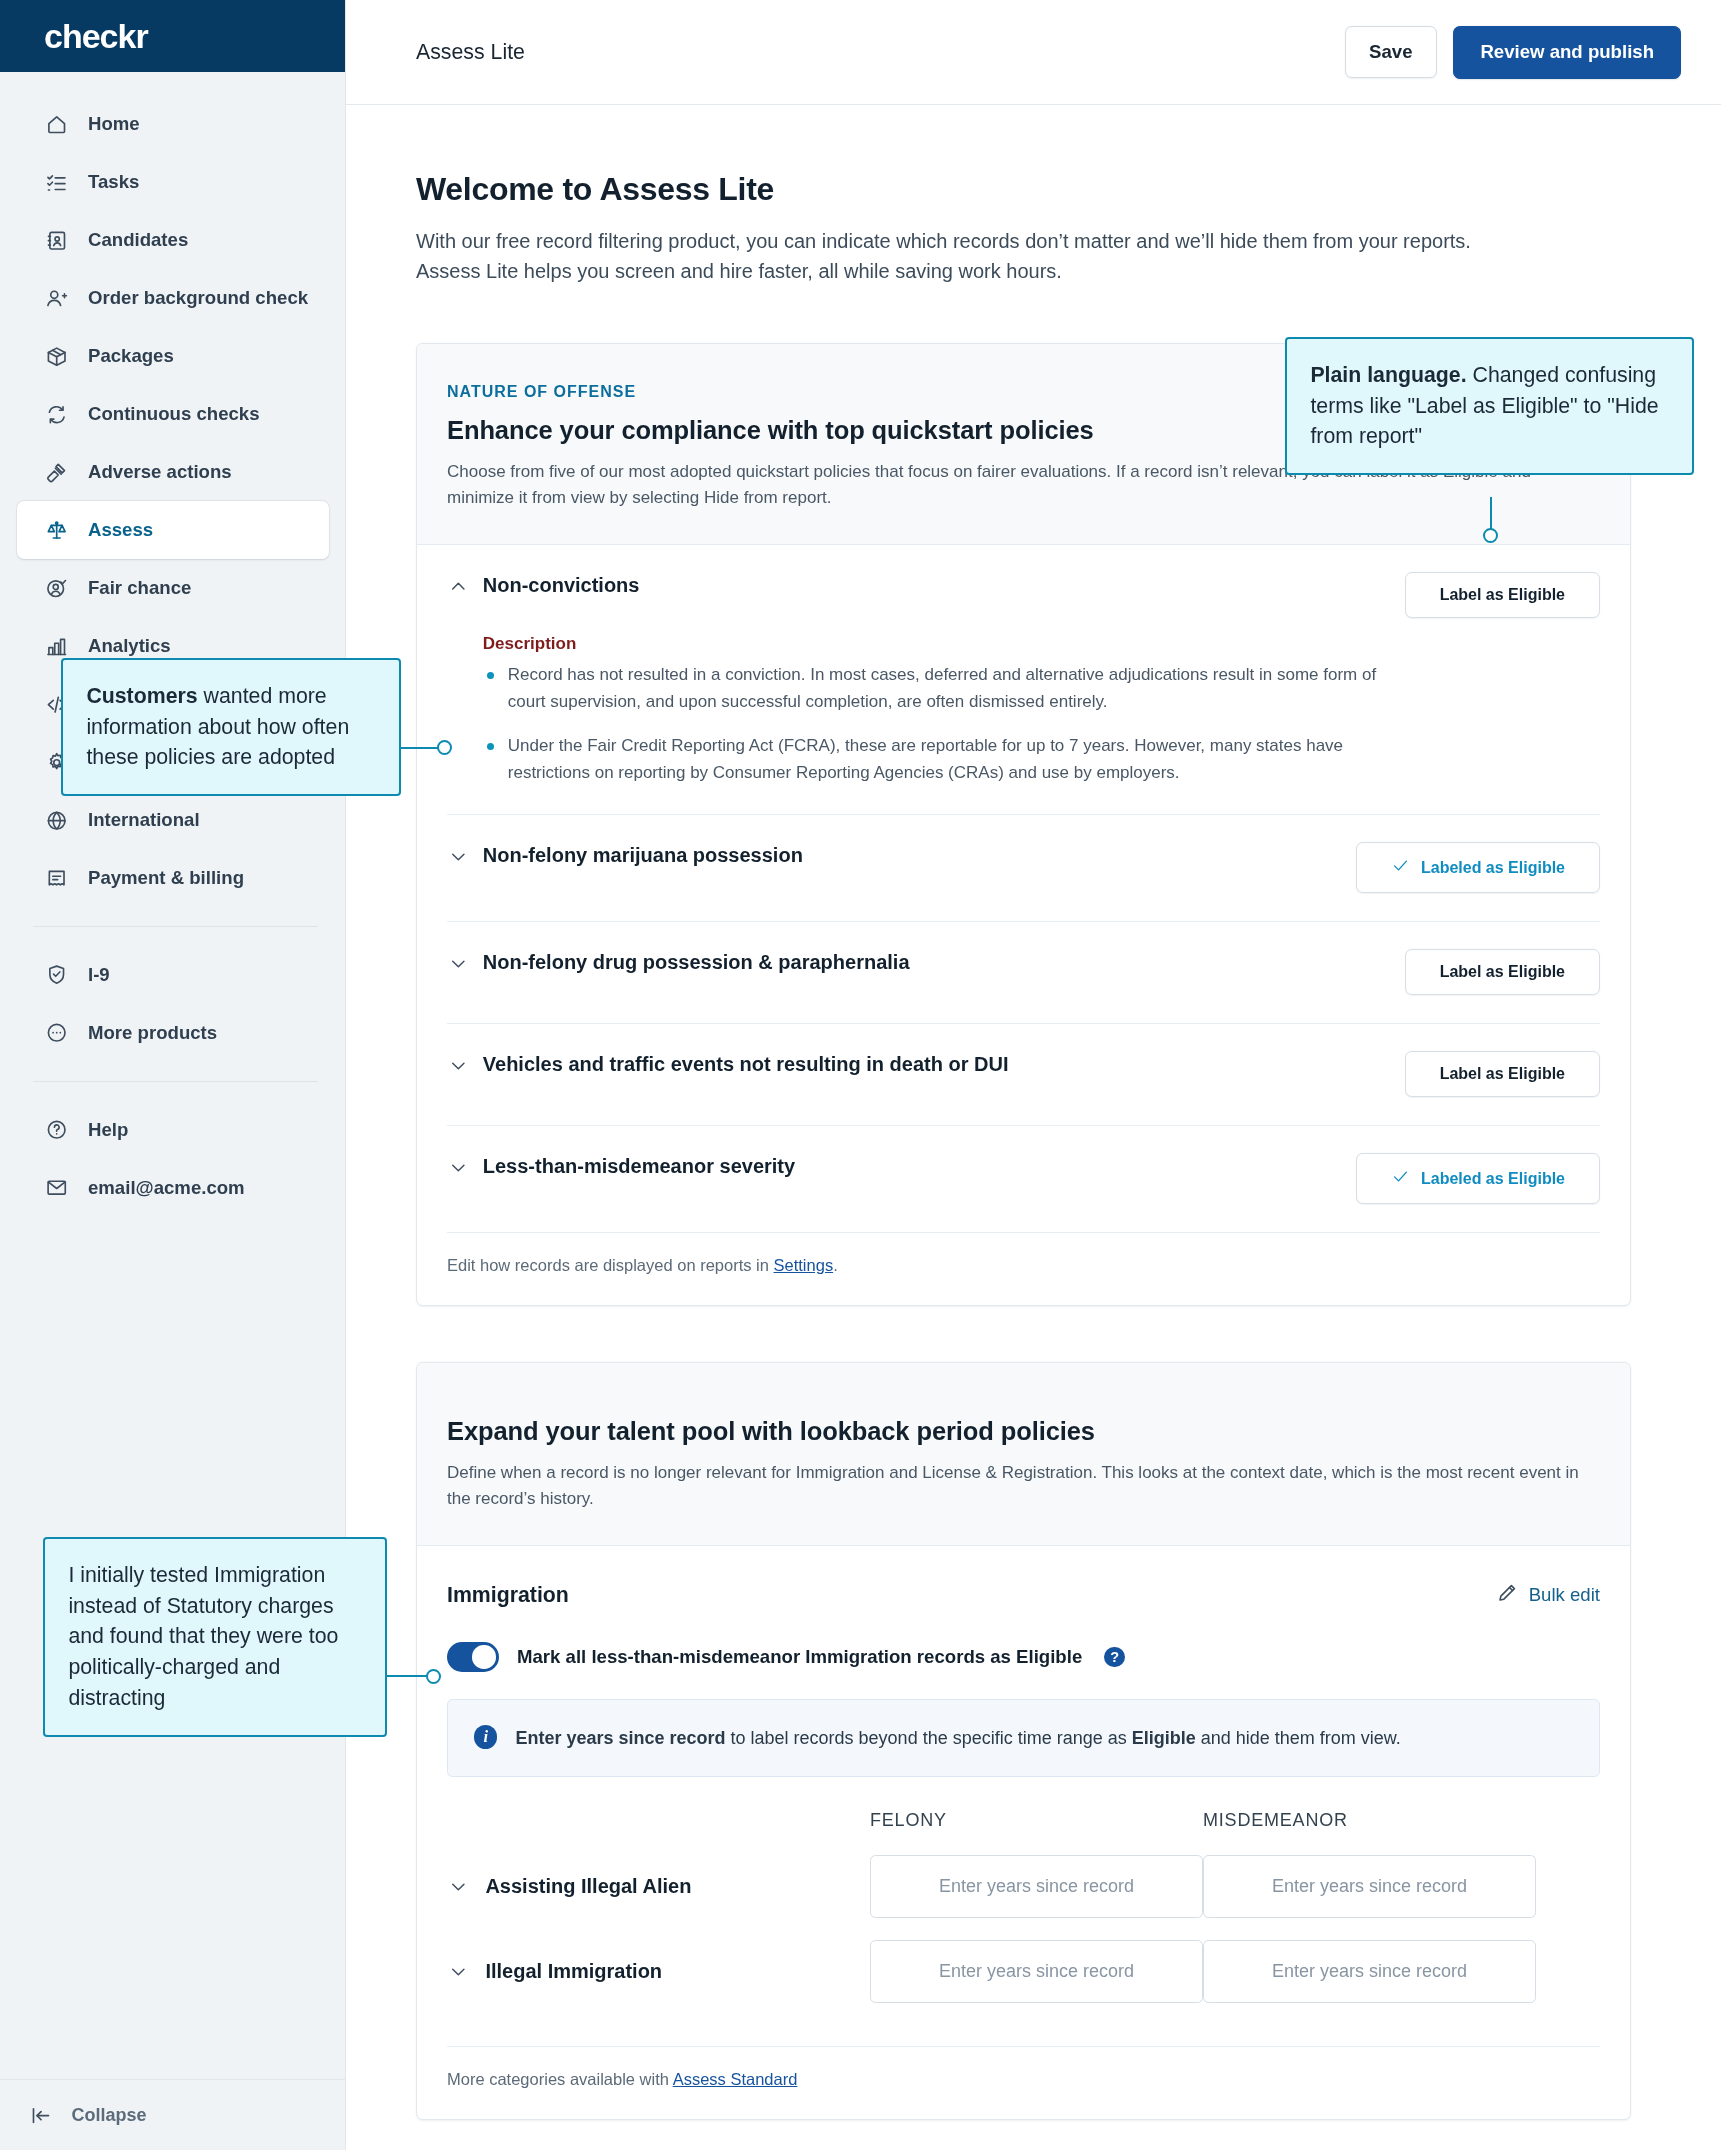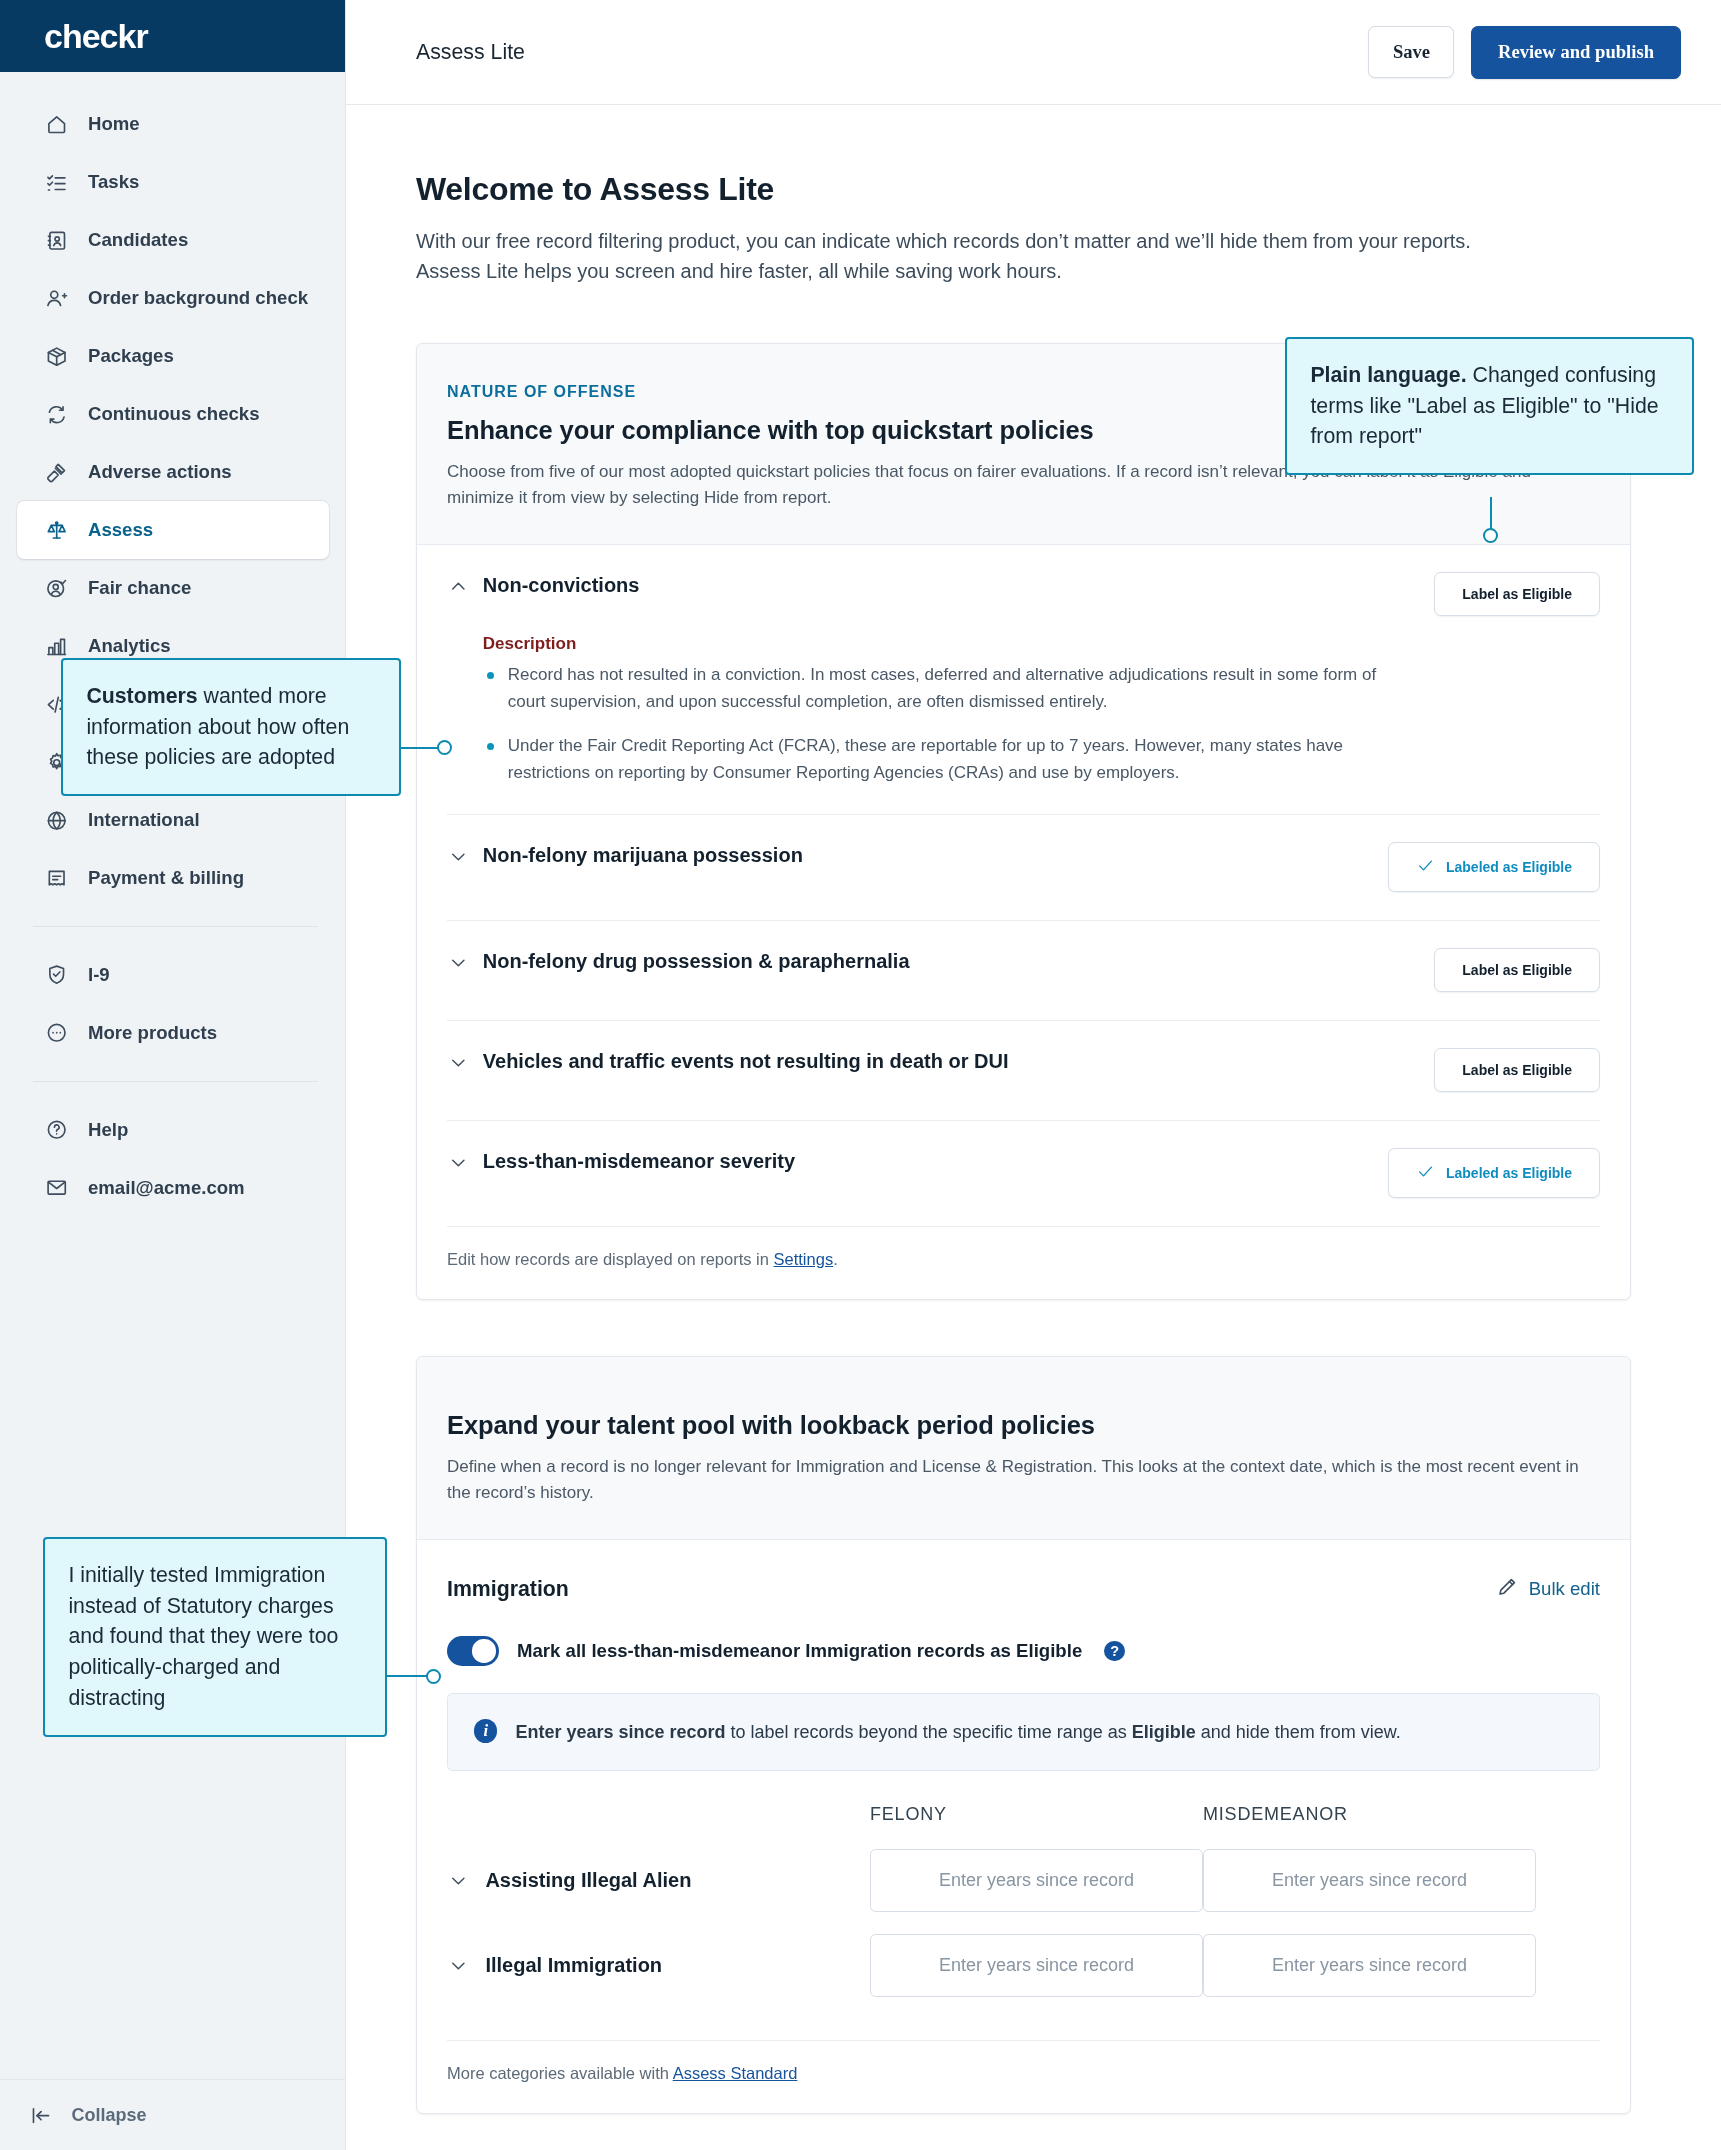--- a/index.html
+++ b/index.html
@@ -51,21 +51,21 @@
 
   
   .main { position: absolute; left: 346px; top: 0; right: 0; bottom: 0; background: #fff; }
   .topbar {
     height: 105px; border-bottom: 0.7px solid #e4e9ee; background: #fff;
     display: flex; align-items: center; padding: 0 41px 0 70px;
   }
   .topbar-title { font-size: 21.3px; font-weight: 400; color: #1a2733; }
   .topbar-actions { margin-left: auto; display: flex; gap: 16.5px; align-items: center; }
   .btn {
-    font-family: Liberation Serif, serif; font-size: 18.6px; font-weight: 700; border-radius: 6.9px;
+    font-family: Liberation Sans, sans-serif; font-size: 18.6px; font-weight: 700; border-radius: 6.9px;
     cursor: pointer; white-space: nowrap;
   }
   .btn-secondary {
     background: #fff; color: #1a2733; border: 0.7px solid #d5dce3;
     padding: 13.8px 23.4px; box-shadow: 0 0.7px 1.4px rgba(16,36,56,.07);
   }
   .btn-primary {
     background: #15539e; color: #fff; border: 0.7px solid #15539e;
     padding: 14.5px 26px; box-shadow: 0 0.7px 1.4px rgba(16,36,56,.12);
   }
@@ -105,21 +105,21 @@
   .bullets { margin-top: 8px; list-style: none; }
   .bullets li { position: relative; padding-left: 25px; font-size: 17px;
     line-height: 1.56; color: #4a5866; margin-bottom: 18px; max-width: 930px; }
   .bullets li:last-child { margin-bottom: 0; }
   .bullets li::before {
     content: ""; position: absolute; left: 4.1px; top: 9.6px;
     width: 7.6px; height: 7.6px; border-radius: 50%; background: #0c93bb;
   }
   .pill {
     flex: 0 0 auto; margin-left: 16.5px; background: #fff; border: 0.7px solid #d7dee5;
-    border-radius: 6.9px; padding: 13px 27px; font-size: 14px; font-weight: 700;
+    border-radius: 6.9px; padding: 13px 34px; font-size: 16px; font-weight: 700;
     color: #13212e; cursor: pointer; box-shadow: 0 0.7px 1.4px rgba(16,36,56,.06);
     display: flex; align-items: center; gap: 11px; white-space: nowrap; text-align: center;
   }
   .pill.done { color: #0f8cc0; }
   .pill.done svg { stroke: #0f8cc0; }
 
   .card-foot { padding: 23.4px 30px 30px; font-size: 16.5px; color: #5c6a78; }
   .card-foot a, .link { color: #15539e; text-decoration: underline; cursor: pointer; }
   .link-plain { color: #15539e; text-decoration: none; cursor: pointer; }
 

